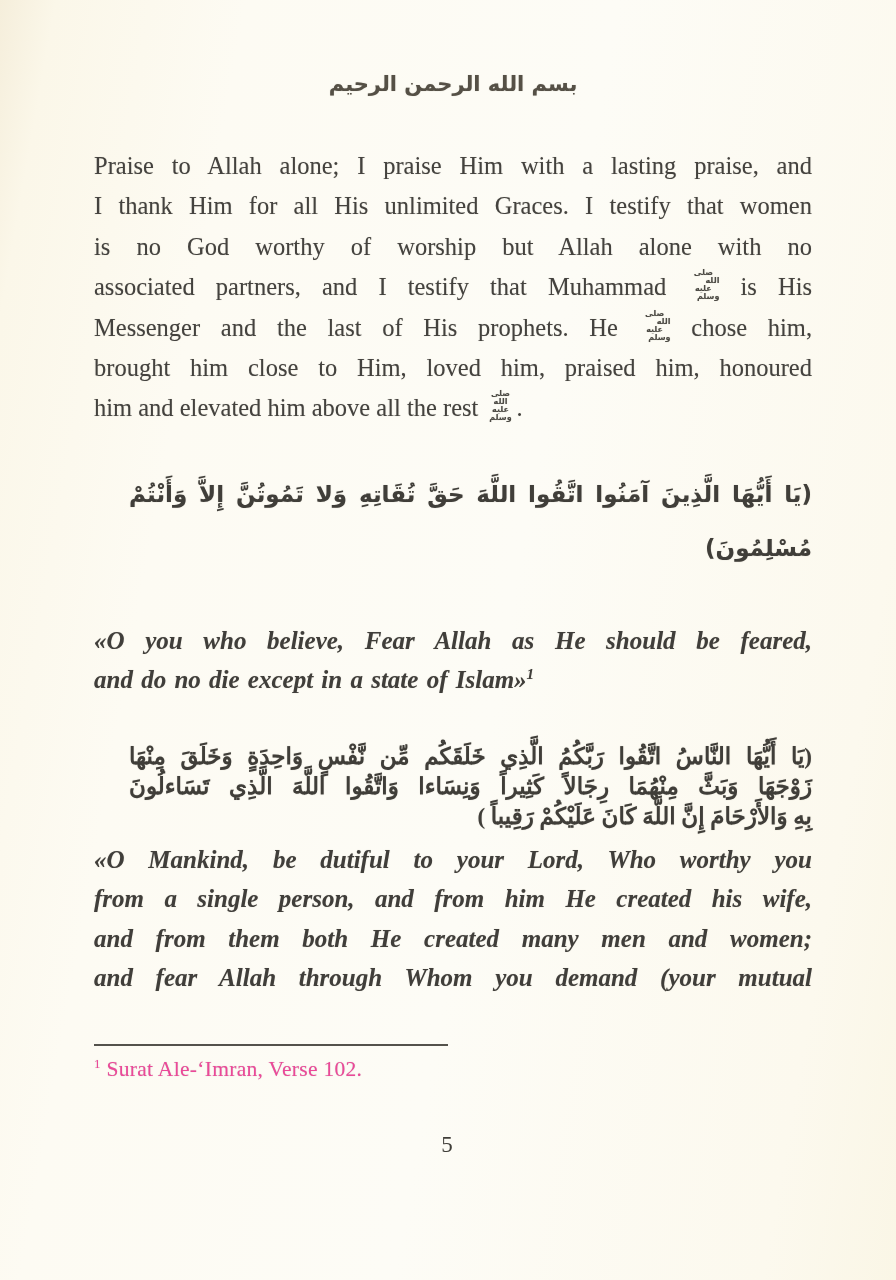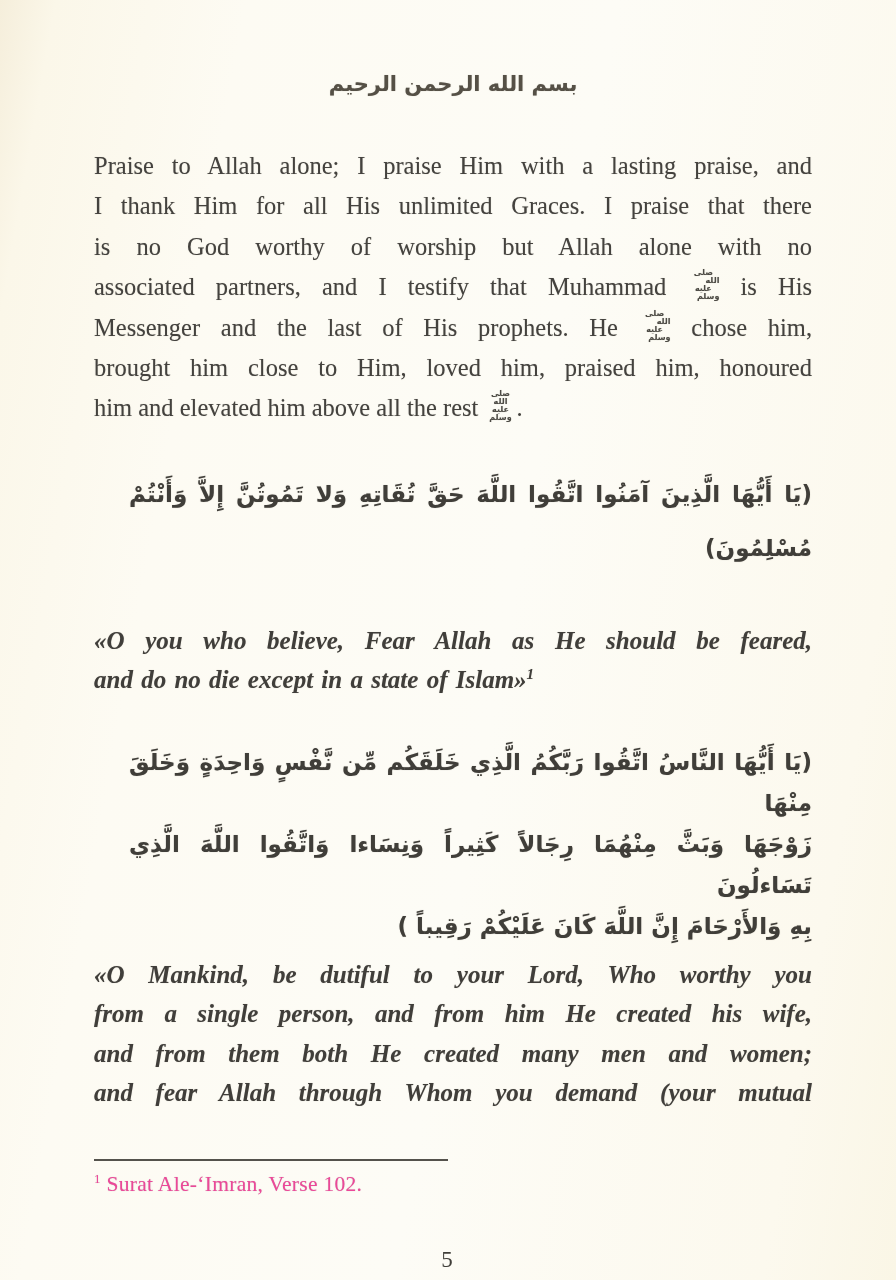--- a/index.html
+++ b/index.html
@@ -38,21 +38,21 @@
   
   .verse { margin-top:38px; direction:rtl; font-family:"DejaVu Sans", sans-serif;margin-left:35px; }
   .aln {
     font-size:23px; font-weight:700; line-height:54px; color:#403e39;
     text-align:right; text-shadow:0 0 1px rgba(75,72,64,.35);
   }
   .ajust { text-align:justify; text-align-last:justify; }
   .aright { text-align:right; }
   .alast  { text-align:right; padding-left:88px; }
   .v2 { margin-top:42px; }
-  .v2 .aln { line-height:41px; }
+  .v2 .aln { line-height:30px;font-family:Liberation Serif, serif; }
 
   
   .trans { margin-top:46px; }
   .tln {
     font-family:Liberation Serif, serif; font-style:italic; font-weight:700;
     font-size:25px; line-height:39.5px; color:#403e3a; word-spacing:2px;
     text-shadow:0 0 1px rgba(75,72,64,.3);
   }
   .tjust { text-align:justify; text-align-last:justify; }
   .t2 { margin-top:8px; }
@@ -70,21 +70,21 @@
 </style>
 </head>
 <body>
 
 <div class="page">
 
   <div class="bismillah">بسم الله الرحمن الرحيم</div>
 
   <div class="para">
     <div class="ln just">Praise to Allah alone; I praise Him with a lasting praise, and</div>
-    <div class="ln just">I thank Him for all His unlimited Graces.  I praise that there</div>
+    <div class="ln just">I thank Him for all His unlimited Graces.  I testify that women</div>
     <div class="ln just">is no God worthy of worship but Allah alone with no</div>
     <div class="ln just">
       <span>associated partners, and I testify that Muhammad</span>
       <span class="pbuh"><span class="pl">صلى الله</span><span class="pl">عليه وسلم</span></span>
       <span>is His</span>
     </div>
     <div class="ln just">
       <span>Messenger and the last of His prophets.  He</span>
       <span class="pbuh"><span class="pl">صلى الله</span><span class="pl">عليه وسلم</span></span>
       <span>chose him,</span>

